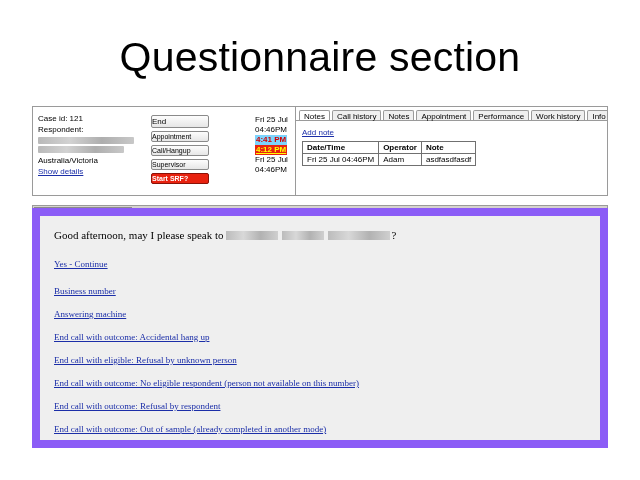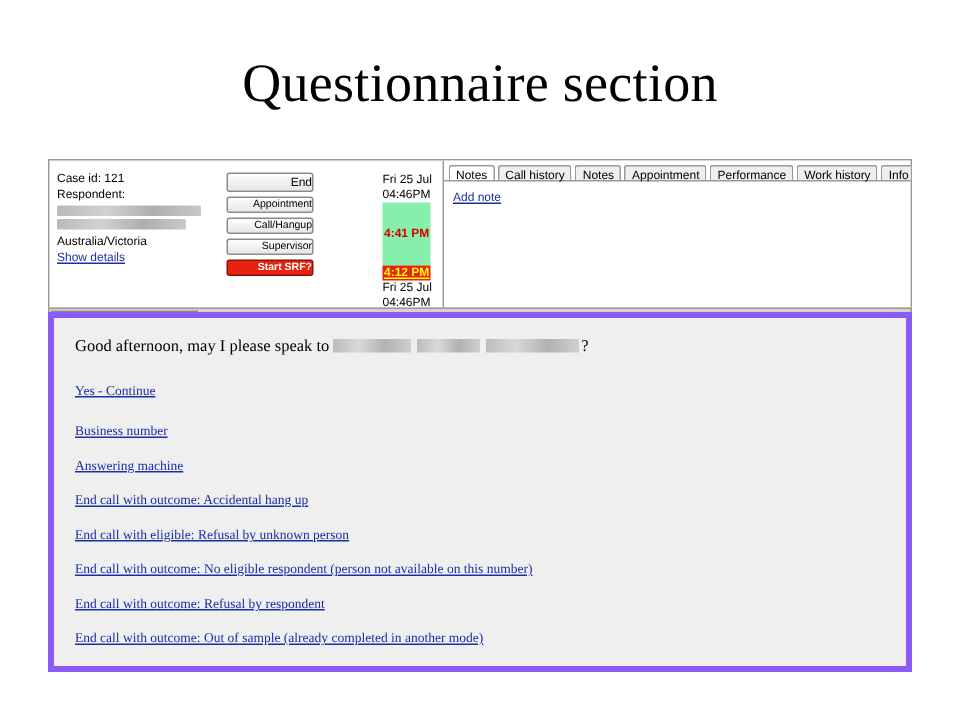--- a/index.html
+++ b/index.html
@@ -17,33 +17,33 @@
     position: relative;
     width: 640px;
     height: 480px;
   }
   #slide-title {
     position: absolute;
     top: 34px;
     left: 0;
     width: 640px;
     text-align: center;
-    font-size: 36px;
+    font-size: 41px;
     font-weight: normal;
     color: #000000;
-    font-family: Liberation Serif, serif;
+    font-family: Liberation Sans, sans-serif;
     letter-spacing: 0.2px;
   }
   
   #app-window {
     position: absolute;
     left: 32px;
     top: 106px;
     width: 576px;
-    height: 106px;
+    height: 90px;
     background: #ffffff;
     border: 1px solid #9a9a9a;
     box-sizing: border-box;
     overflow: hidden;
   }
   .left-pane {
     position: absolute;
     left: 0;
     top: 0;
     width: 112px;
@@ -79,21 +79,21 @@
   .ctl-btn {
     display: block;
     width: 100%;
     margin-bottom: 3px;
     font-size: 8px;
     font-family: "Liberation Sans", sans-serif;
     background: linear-gradient(#fdfdfd,#e6e6e6);
     border: 1px solid #8a8a8a;
     border-radius: 2px;
     padding: 1px 0;
-    text-align: right;
+    text-align: left;
     color: #000;
     box-sizing: border-box;
     cursor: pointer;
   }
   .ctl-btn.small { font-size: 7px; }
   .ctl-btn.red {
     background: #e8220f;
     color: #ffffff;
     border: 1px solid #8a1208;
     font-weight: bold;
@@ -103,25 +103,25 @@
     position: absolute;
     left: 222px;
     top: 8px;
     width: 50px;
     font-size: 8px;
     line-height: 10px;
     color: #000;
   }
   .time-col .t { display: block; }
   .time-col .hl-yellow {
-    background: #86efac;
+    background: #7dd3fc;
     color: #d40000;
     font-weight: bold;
     display: inline-block;
-    padding: 16px 1px;
+    padding: 0 1px;
   }
   .time-col .hl-red {
     background: #e8220f;
     color: #ffff00;
     font-weight: bold;
     display: inline-block;
     padding: 0 1px;
     text-decoration: underline;
   }
   
@@ -199,21 +199,21 @@
     border: 1px solid #8a8a8a;
     box-sizing: border-box;
   }
   
   #script-panel {
     position: absolute;
     left: 32px;
     top: 208px;
     width: 576px;
     height: 240px;
-    border: 4px solid #8b5cf6;
+    border: 8px solid #8b5cf6;
     background: #efefef;
     box-sizing: border-box;
     padding: 12px 14px;
   }
   .script-line {
     font-size: 11px;
     color: #000;
     line-height: 15px;
     font-family: "Liberation Serif", serif;
   }
@@ -279,20 +279,34 @@
       <div class="tabs">
         <div class="tab active">Notes</div>
         <div class="tab">Call history</div>
         <div class="tab">Notes</div>
         <div class="tab">Appointment</div>
         <div class="tab">Performance</div>
         <div class="tab">Work history</div>
         <div class="tab">Info</div>
       </div>
       <span class="add-note">Add note</span>
+      <table class="notes">
+        <tbody>
+            <tr>
+          <th>Date/Time</th>
+          <th>Operator</th>
+          <th>Note</th>
+        </tr>
+        <tr>
+          <td>Fri 25 Jul 04:46PM</td>
+          <td>Adam</td>
+          <td>asdfasdfasdf</td>
+        </tr>
+      </tbody>
+        </table>
     </div>
   </div>
 
   <div id="scroll-strip">
     <div id="scroll-thumb"></div>
   </div>
 
   <div id="script-panel">
     <div class="script-line">
       <span>Good afternoon, may I please speak to</span><span class="inline-redact ir1"></span><span class="inline-redact ir2"></span><span class="inline-redact ir3"></span><span>?</span>

